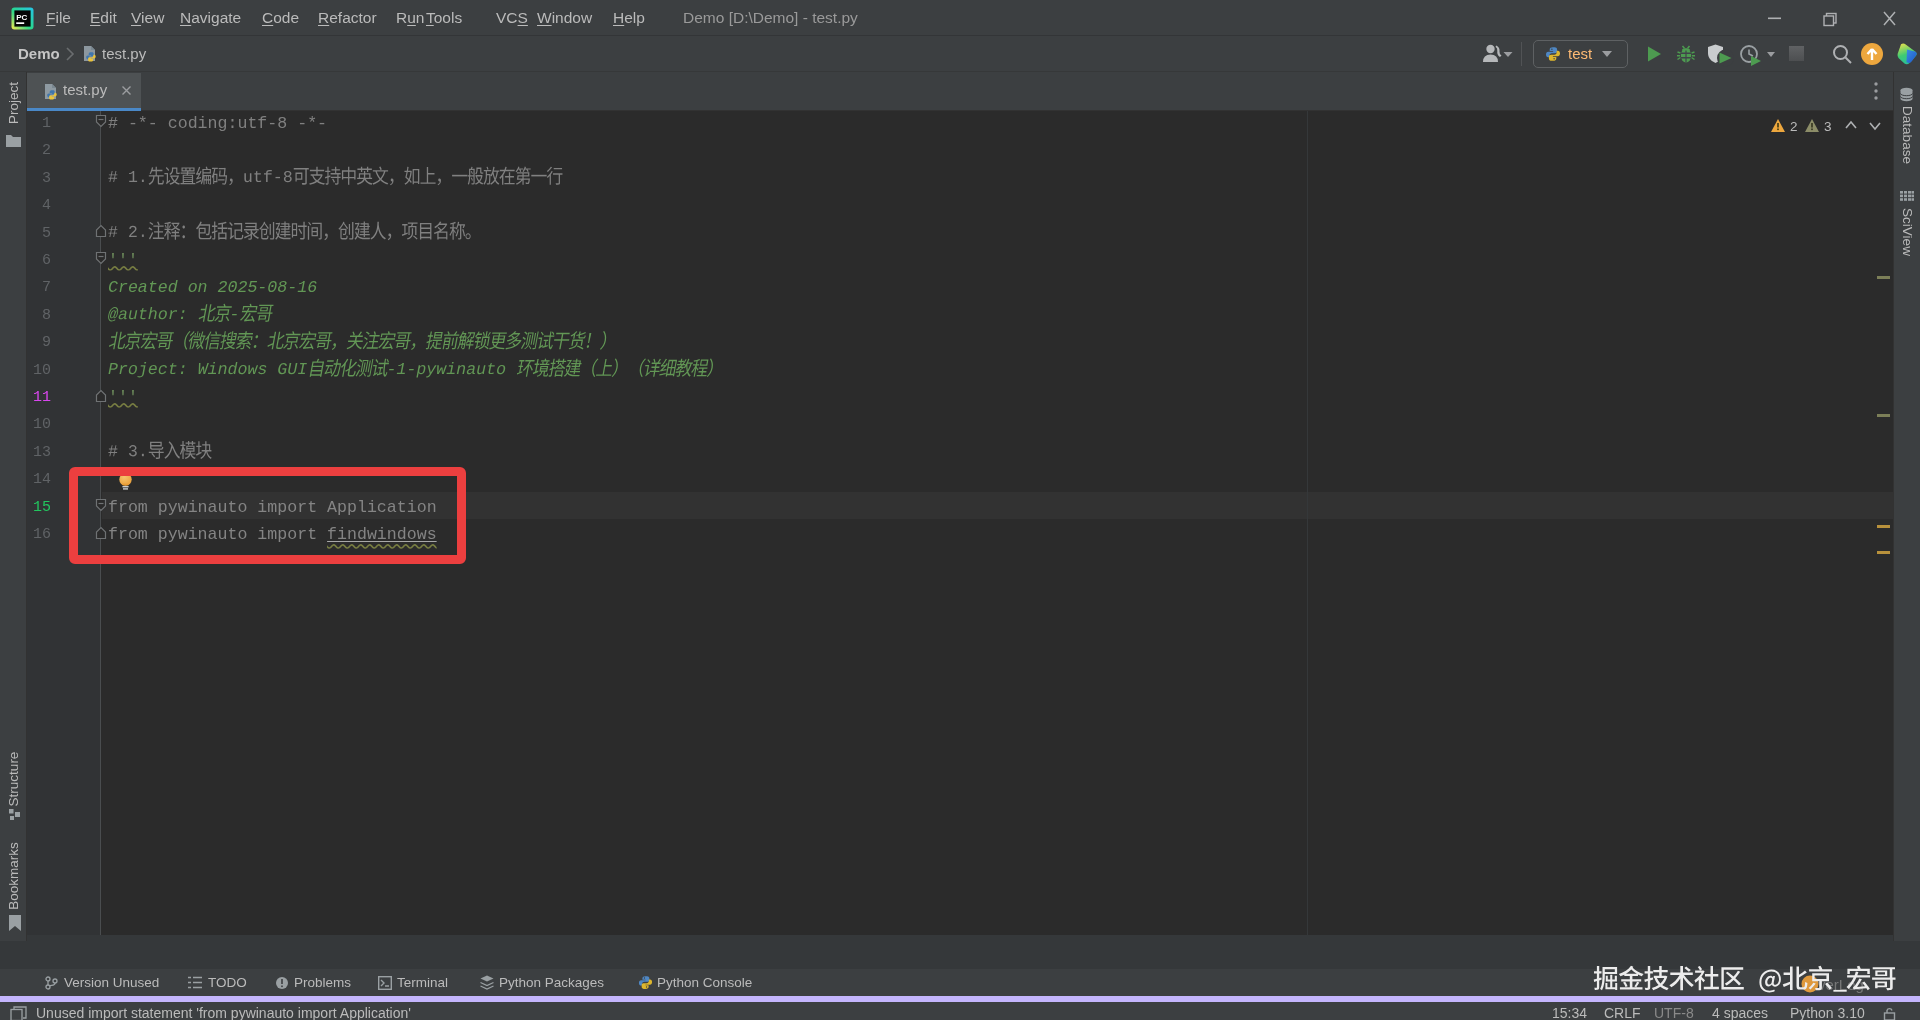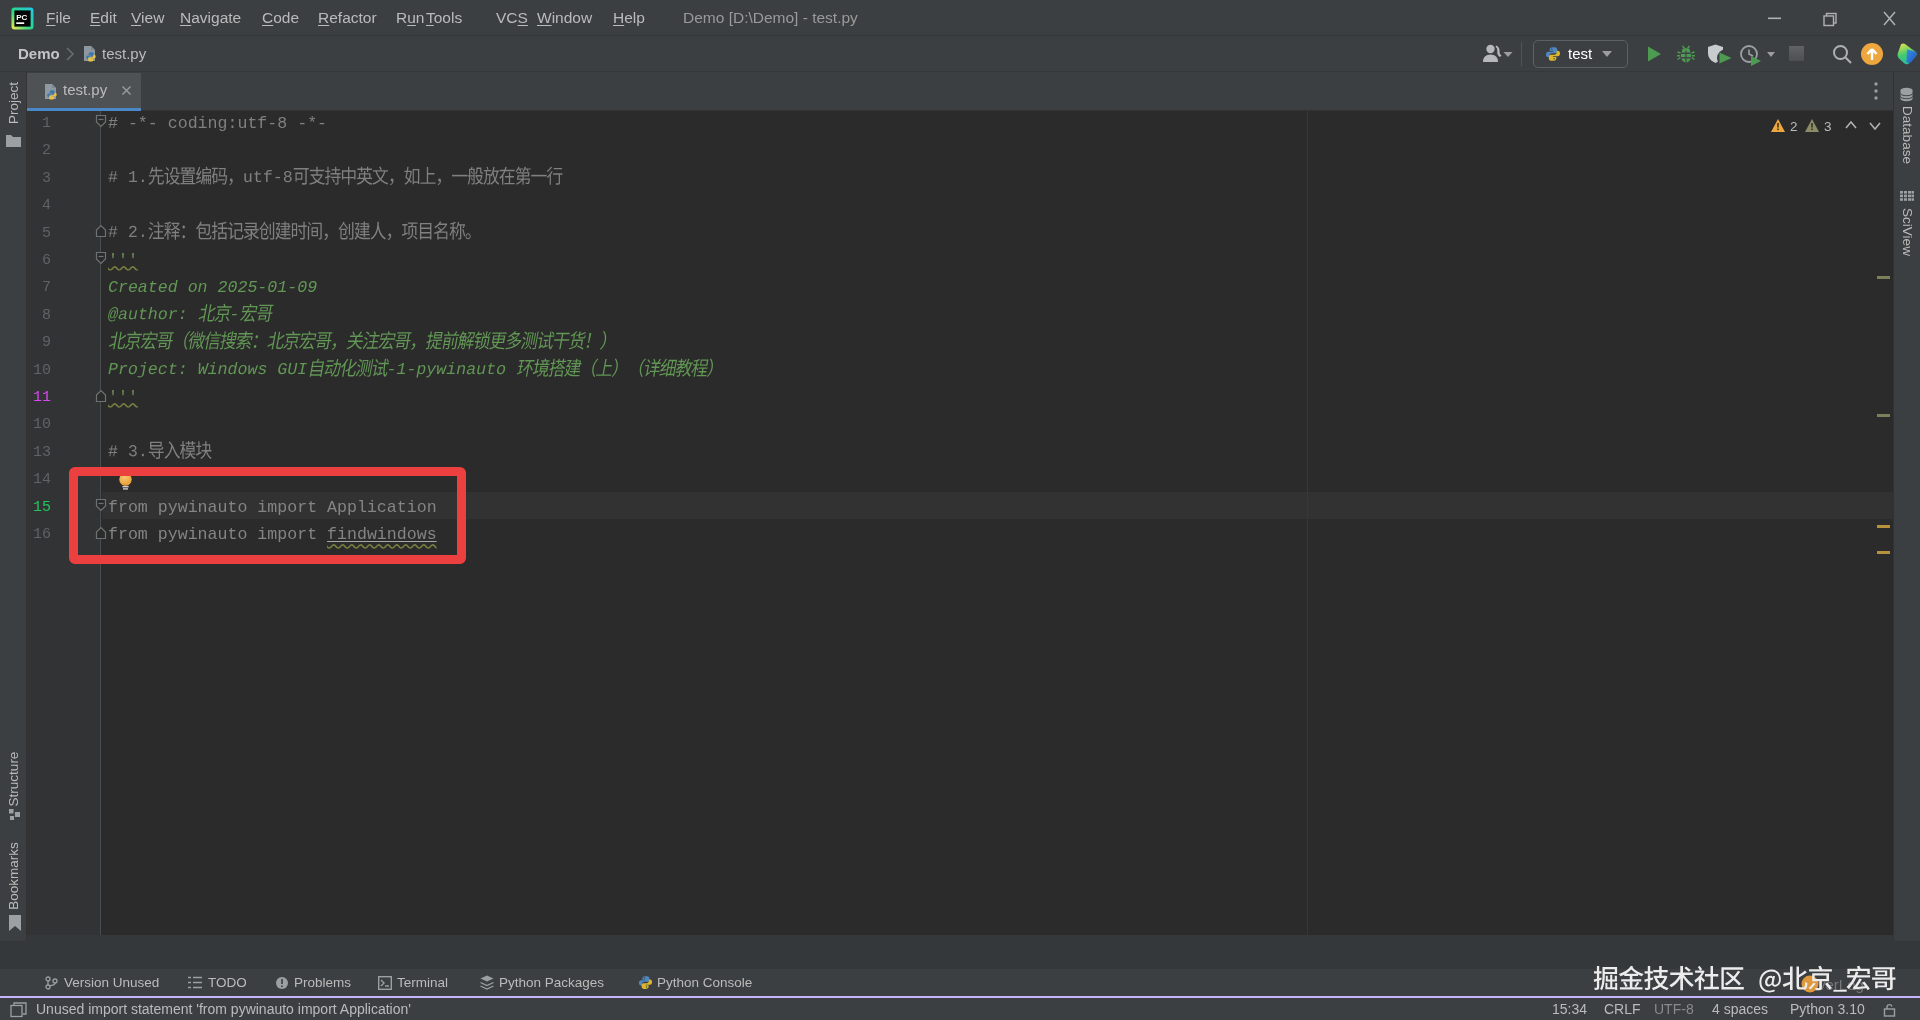--- a/index.html
+++ b/index.html
@@ -12,21 +12,21 @@
 #tabline{position:absolute;left:0px;top:36px;width:114px;height:3px;background:#4a88c7}
 #leftbar{position:absolute;left:0;top:72px;width:27px;height:869px;background:#3c3f41;border-right:1px solid #323232;z-index:6}
 #rightbar{position:absolute;left:1893px;top:72px;width:27px;height:869px;background:#3c3f41;border-left:1px solid #323232;z-index:6}
 #editor{position:absolute;left:27px;top:111px;width:1866px;height:824px;background:#2b2b2b;z-index:2}
 #gutter{position:absolute;left:0;top:0;width:74px;height:824px;background:#313335;border-right:1px solid #4a4d4f}
 .lnum{position:absolute;width:22px;text-align:right;font-family:"Liberation Mono",monospace;font-size:15px;color:#606366;height:27.42px;line-height:27.42px}
 .cline{position:absolute;left:81px;font-family:"Liberation Mono",monospace;font-size:16.6px;height:27.42px;line-height:27.42px;white-space:pre;z-index:3}
 #band{position:absolute;left:0;top:935px;width:1920px;height:34px;background:#35383a;z-index:1}
 #bottombar{position:absolute;left:0;top:969px;width:1920px;height:27px;background:#3c3f41;z-index:10}
 .bbtn{position:absolute;top:0;height:27px;line-height:27px;font-size:13.5px;color:#bbbbbb}
-#statusbar{position:absolute;left:0;top:996px;width:1920px;height:24px;background:#3c3f41;border-top:2px solid #c4b5fd;z-index:10}
+#statusbar{position:absolute;left:0;top:996px;width:1920px;height:24px;background:#3c3f41;border-top:6px solid #c4b5fd;z-index:10}
 .sbtxt{position:absolute;top:0;height:24px;line-height:23px;font-size:14px;color:#bbbbbb}
 .vlabel{color:#bbbbbb;font-size:13.5px;white-space:nowrap}
 </style></head><body>
 <div id="menubar">
     <div class="menu-item" style="left:46px"><u>F</u>ile</div>
     <div class="menu-item" style="left:90px"><u>E</u>dit</div>
     <div class="menu-item" style="left:131px"><u>V</u>iew</div>
     <div class="menu-item" style="left:180px"><u>N</u>avigate</div>
     <div class="menu-item" style="left:262px"><u>C</u>ode</div>
     <div class="menu-item" style="left:318px"><u>R</u>efactor</div>
@@ -75,21 +75,21 @@
       <path d="M2 19 Q2 11.5 9.5 11.5 Q17 11.5 17 19 Z" fill="#b6b8ba"></path>
 <path d="M15.5 2.5 Q19 4.5 18.5 8.5 Q18.2 11 20.5 12.5 L19 14 Q15.8 12 16.3 8.2 Q16.7 5 14.5 3.8 Z" fill="#b6b8ba"></path>
 <path d="M22.5 9 L31.5 9 L27 14 Z" fill="#9b9da0"></path>
     </svg>
     <div class="abs" style="left:1521px;top:6px;width:1px;height:24px;background:#515355"></div>
     <div class="abs" style="left:1533px;top:4px;width:95px;height:28px;border:1px solid #5e6163;border-radius:5px"></div>
     <svg style="position:absolute;left:1545px;top:10px" width="16" height="16" viewBox="0 0 16 16">
       <path d="M7.9 1.2c-2 0-3.2.8-3.2 2.3v1.6h3.4v.6H3.3C1.8 5.7 1 6.9 1 8.5c0 1.5.7 2.8 2.2 2.8h1.2V9.6c0-1.3 1.1-2.3 2.4-2.3h3.4c1.1 0 1.9-.9 1.9-2V3.5c0-1.4-1.1-2.3-2.4-2.3zm-1 1.3a.7.7 0 1 1 0 1.4.7.7 0 0 1 0-1.4z" fill="#4f87c3"></path>
       <path d="M8.1 14.8c2 0 3.2-.8 3.2-2.3v-1.6H7.9v-.6h4.8c1.5 0 2.3-1.2 2.3-2.8 0-1.5-.7-2.8-2.2-2.8h-1.2v1.7c0 1.3-1.1 2.3-2.4 2.3H5.8c-1.1 0-1.9.9-1.9 2v1.8c0 1.4 1.1 2.3 2.4 2.3zm1-1.3a.7.7 0 1 1 0-1.4.7.7 0 0 1 0 1.4z" fill="#ddb62d"></path>
     </svg>
-    <div class="abs" style="left:1568px;top:4px;height:28px;line-height:28px;font-size:15px;color:#ffffff">test</div>
+    <div class="abs" style="left:1568px;top:4px;height:28px;line-height:28px;font-size:15px;color:#fdba74">test</div>
     <svg class="abs" style="left:1600px;top:13px" width="14" height="10" viewBox="0 0 14 10">
       <path d="M2 2 L12 2 L7 8 Z" fill="#9b9da0"></path>
     </svg>
     <svg class="abs" style="left:1645px;top:9px" width="18" height="18" viewBox="0 0 18 18">
       <path d="M3 1.5 L16 9 L3 16.5 Z" fill="#4d9b50"></path>
     </svg>
     <svg class="abs" style="left:1676px;top:8px" width="20" height="20" viewBox="0 0 20 20">
 <g stroke="#4d9b50" stroke-width="1.5" fill="none">
 <path d="M6.5 2 L8.5 4.5 M13.5 2 L11.5 4.5"></path>
 <path d="M1.5 8 L4.5 9 M18.5 8 L15.5 9 M1.5 15.5 L4.5 13.5 M18.5 15.5 L15.5 13.5 M1 11.8 L4 11.8 M19 11.8 L16 11.8"></path>
@@ -231,21 +231,21 @@
     </svg>
     <svg class="abs" style="left:67.5px;top:387.2px;z-index:4" width="12" height="14" viewBox="0 0 12 14">
 <path d="M1.5 1.5 L10.5 1.5 L10.5 8 L6 12.5 L1.5 8 Z" fill="#2b2b2b" stroke="#6f7274" stroke-width="1.2"></path>
 <path d="M3.5 5.5 L8.5 5.5" stroke="#6f7274" stroke-width="1.2"></path>
     </svg>
     <svg class="abs" style="left:67.5px;top:414.6px;z-index:4" width="12" height="14" viewBox="0 0 12 14">
 <path d="M1.5 12.5 L10.5 12.5 L10.5 6 L6 1.5 L1.5 6 Z" fill="#2b2b2b" stroke="#6f7274" stroke-width="1.2"></path>
     </svg>
     <div class="cline" style="top:-1.2px;color:#808080;"># -*- coding:utf-8 -*-</div>
     <div class="cline" style="top:135.9px;color:#6a8759;"><span style="text-decoration:underline wavy #777d41;text-underline-offset:0px">'''</span></div>
-    <div class="cline" style="top:163.3px;color:#629755;font-style:italic">Created on 2025-01-09</div>
+    <div class="cline" style="top:163.3px;color:#629755;font-style:italic">Created on 2025-08-16</div>
     <div class="cline" style="top:273.0px;color:#6a8759;"><span style="text-decoration:underline wavy #777d41;text-underline-offset:0px">'''</span></div>
     <div class="cline" style="top:410.1px;color:#848484;">from pywinauto import <span style="text-decoration:underline #a8a8a8;text-underline-offset:2px"><span style="text-decoration:underline wavy #777d41;text-underline-offset:4px">findwindows</span></span></div>
     <div class="cline" style="top:382.7px;color:#848484;">from pywinauto import Application</div>
     <svg class="abs" style="left:90px;top:362.1px;z-index:4" width="18" height="19" viewBox="0 0 18 19">
 <defs>
         <radialGradient id="blb" cx="0.4" cy="0.3" r="0.8">
           <stop offset="0" stop-color="#f6c56e"></stop>
           <stop offset="1" stop-color="#e89c35"></stop>
         </radialGradient>
       </defs>

